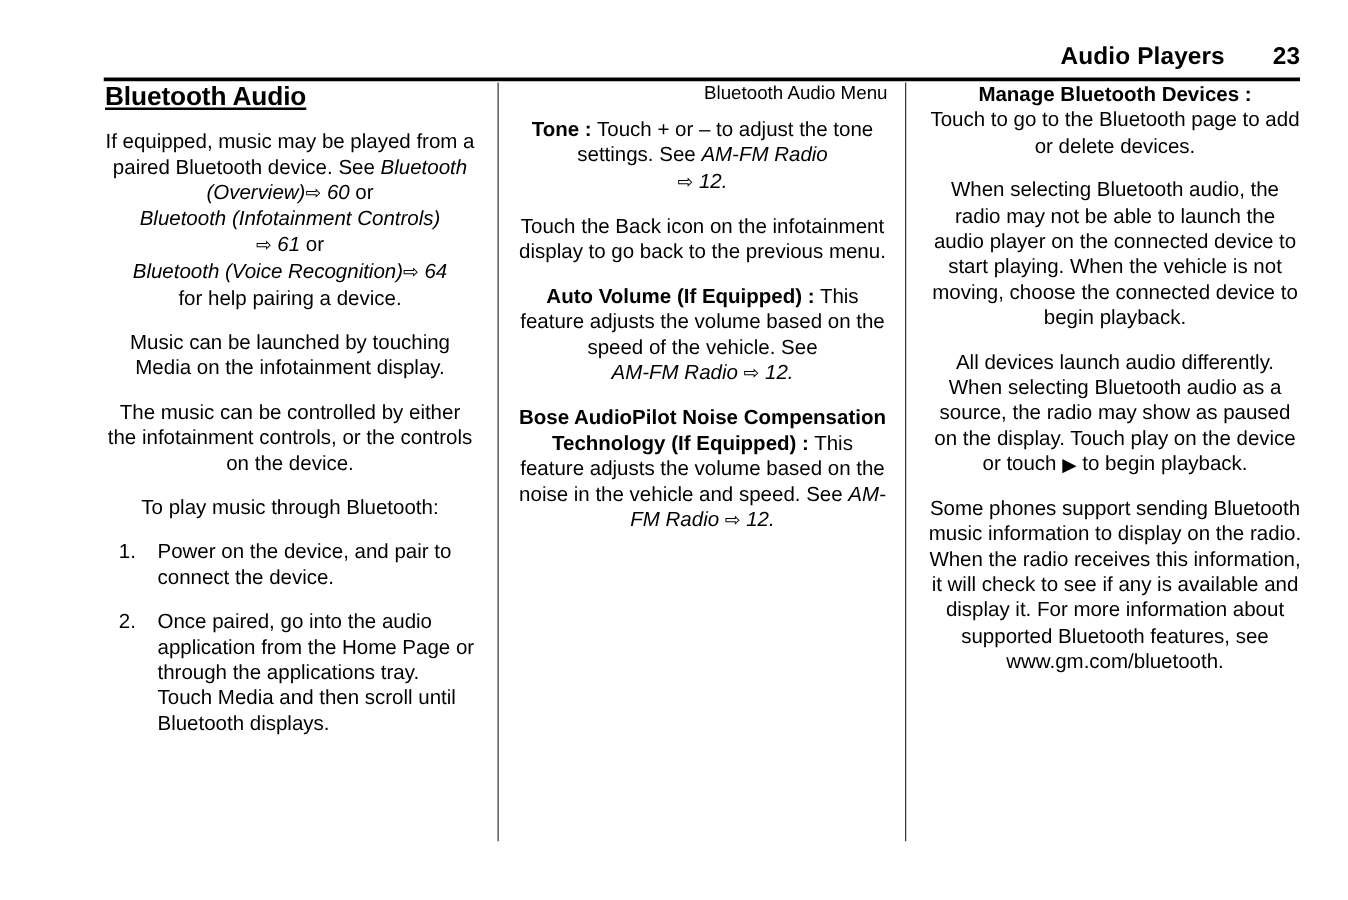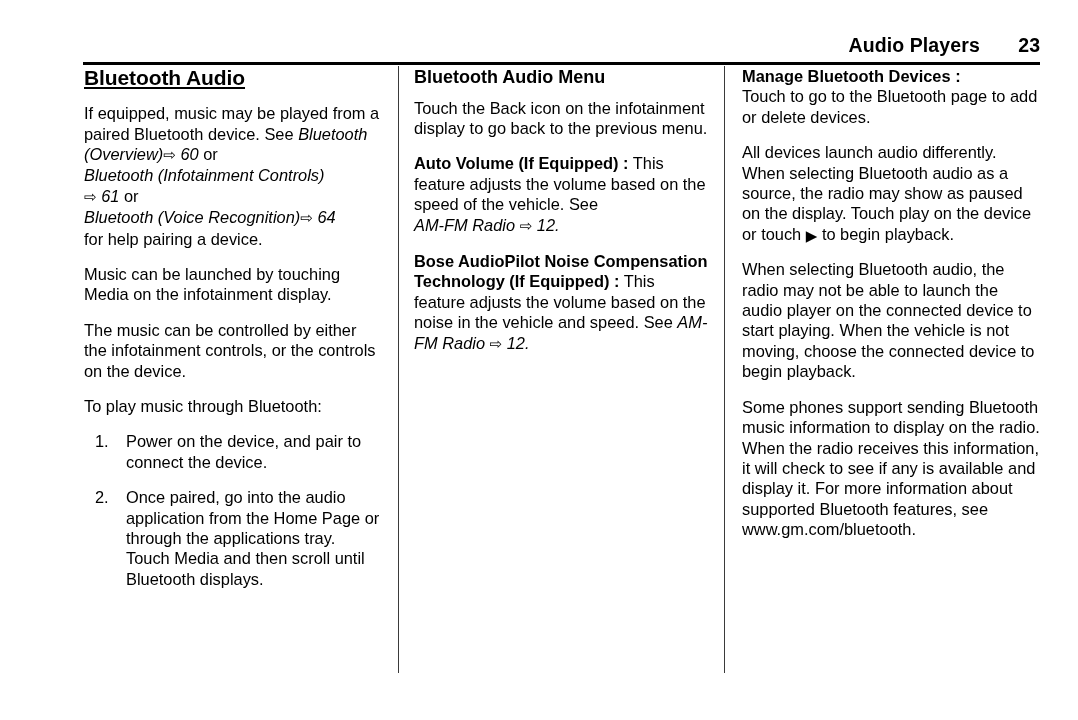--- a/index.html
+++ b/index.html
@@ -86,28 +86,30 @@
   h1.section-title {
     margin: 0 0 14px 0;
     font-size: 21px;
     font-weight: bold;
     line-height: 1.1;
     letter-spacing: -0.1px;
     text-decoration: underline;
   }
   h2.sub-title {
     margin: 0 0 9px 0;
-    font-size: 18px;
-    font-weight: bold;
+    font-size: 15px;
+    font-weight: normal;
     line-height: 1.25;
+    text-align: right;
   }
   p.body {
     margin: 0 0 15px 0;
     font-size: 16.4px;
     line-height: 20.4px;
+    text-align: center;
   }
   p.body:last-child { margin-bottom: 0; }
 
   .ital { font-style: italic; }
   .bold { font-weight: bold; }
 
   
   .arrow {
     font-style: normal;
     font-size: 15px;
@@ -182,35 +184,36 @@
         </li>
       </ol>
 
     </div>
 
     <div class="col col-2">
 
       <h2 class="sub-title">Bluetooth Audio Menu</h2>
 
 
+      <p class="body"><span class="bold">Tone :</span><span> Touch + or – to adjust the tone settings. See </span><span class="ital">AM-FM Radio</span><br><span class="arrow">⇨</span> <span class="ital">12.</span></p>
 
       <p class="body">Touch the Back icon on the infotainment display to go back to the previous menu.</p>
 
       <p class="body"><span class="bold">Auto Volume (If Equipped) :</span><span> This feature adjusts the volume based on the speed of the vehicle. See </span><br><span class="ital">AM-FM Radio</span> <span class="arrow">⇨</span> <span class="ital">12.</span></p>
 
       <p class="body"><span class="bold">Bose AudioPilot Noise Compensation Technology (If Equipped) :</span><span> This feature adjusts the volume based on the noise in the vehicle and speed. See </span><span class="ital">AM-FM Radio</span> <span class="arrow">⇨</span> <span class="ital">12.</span></p>
 
     </div>
 
     <div class="col col-3">
 
       <p class="body"><span class="bold">Manage Bluetooth Devices :</span><br><span>Touch to go to the Bluetooth page to add or delete devices.</span></p>
 
+      <p class="body">When selecting Bluetooth audio, the radio may not be able to launch the audio player on the connected device to start playing. When the vehicle is not moving, choose the connected device to begin playback.</p>
+
       <p class="body line-tall"><span>All devices launch audio differently. When selecting Bluetooth audio as a source, the radio may show as paused on the display. Touch play on the device or touch </span><span class="play-glyph">▶</span><span> to begin playback.</span></p>
-
-      <p class="body">When selecting Bluetooth audio, the radio may not be able to launch the audio player on the connected device to start playing. When the vehicle is not moving, choose the connected device to begin playback.</p>
 
       <p class="body">Some phones support sending Bluetooth music information to display on the radio. When the radio receives this information, it will check to see if any is available and display it. For more information about supported Bluetooth features, see www.gm.com/bluetooth.</p>
 
     </div>
 
   </div>
 </div>
 
 </body></html>

